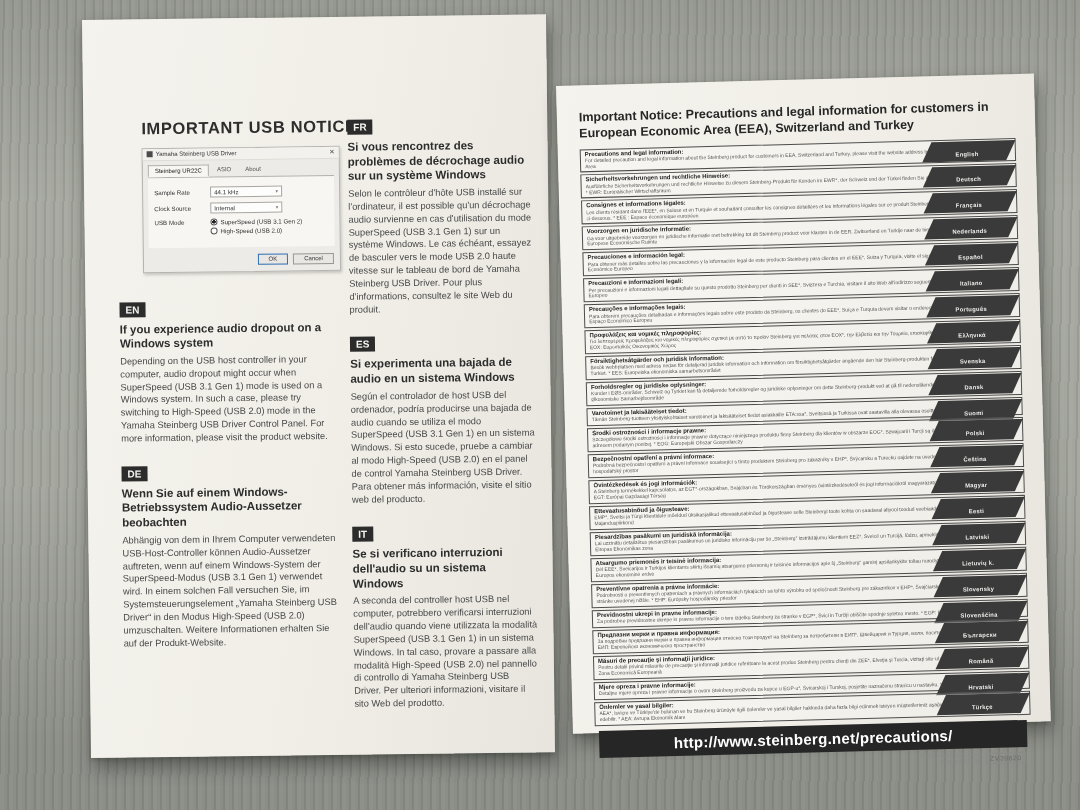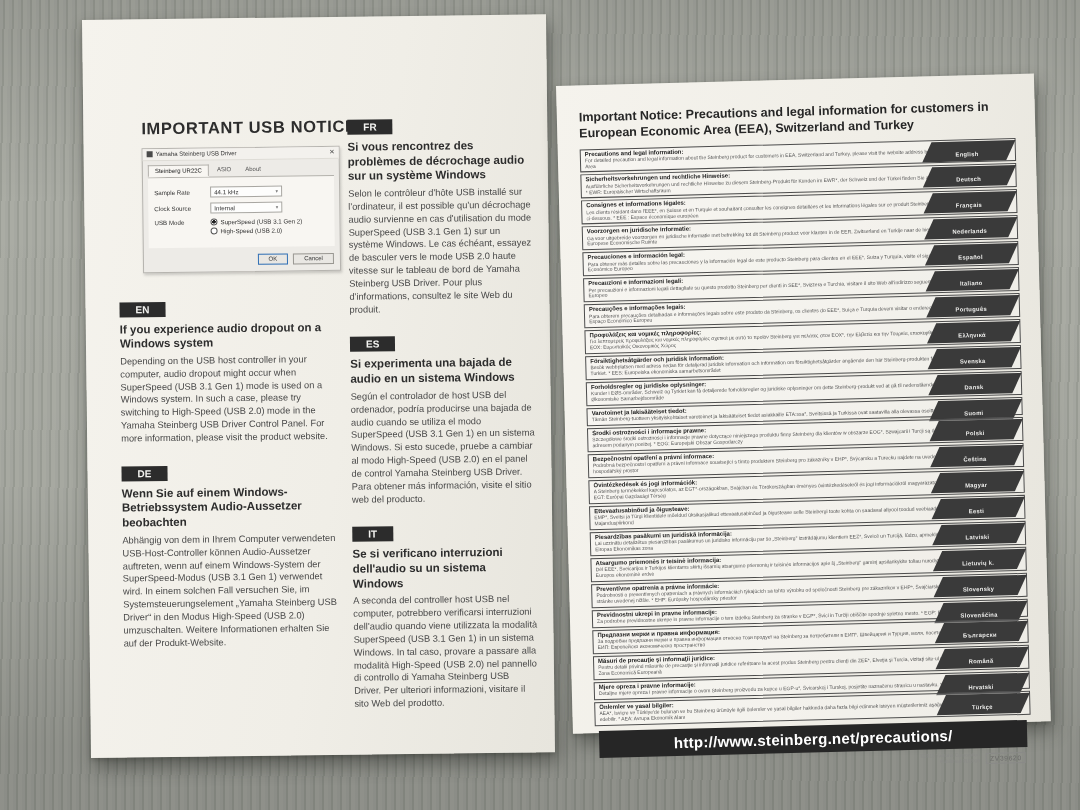--- a/index.html
+++ b/index.html
@@ -13,21 +13,21 @@
   .paper{
     position:absolute;background:linear-gradient(100deg,#f5f3ed 0%,#f0eee7 55%,#e7e5dd 100%);
     box-shadow:3px 10px 18px rgba(35,38,33,0.45), 0 2px 4px rgba(35,38,33,0.25);
     color:#3a3a3a;
   }
   
   .paper-left{left:82px;top:20px;width:464px;height:738px;transform:rotate(-0.7deg);transform-origin:top left;
     padding:100px 16px 30px 34px;box-sizing:border-box;}
   .lp-grid{display:grid;grid-template-columns:216px 1fr;column-gap:14px;}
   .lp-title{font-size:16.5px;font-weight:bold;letter-spacing:0.6px;color:#2d2d2d;margin:0 0 10px 24px;white-space:nowrap;}
-  .badge{display:inline-block;background:#2c2c2c;color:#f4f4f1;font-weight:bold;font-size:10px;padding:2px 16px;line-height:1.1;}
+  .badge{display:inline-block;background:#2c2c2c;color:#f4f4f1;font-weight:bold;font-size:10px;padding:2px 6px;line-height:1.1;}
   .sec{margin-bottom:18px;}
   .sec-h{font-size:11.5px;font-weight:bold;color:#2d2d2d;line-height:1.28;margin:5px 0 4px;}
   .sec-b{font-size:9.3px;color:#484848;line-height:1.38;}
   
   .dialog{width:196px;margin:4px 0 26px 24px;background:#edebe7;border:1px solid #b6b4af;
     box-shadow:1px 2px 3px rgba(0,0,0,0.18);font-size:6.2px;color:#333;}
   .dlg-titlebar{display:flex;align-items:center;gap:3px;padding:2px 4px;background:#f3f1ed;border-bottom:1px solid #dedcd6;font-size:6px;}
   .dlg-appicon{width:6px;height:6px;background:#4a4a4a;flex:0 0 auto;}
   .dlg-close{margin-left:auto;color:#444;font-size:6.5px;line-height:1;}
   .dlg-tabs{display:flex;gap:2px;padding:4px 5px 0;}

